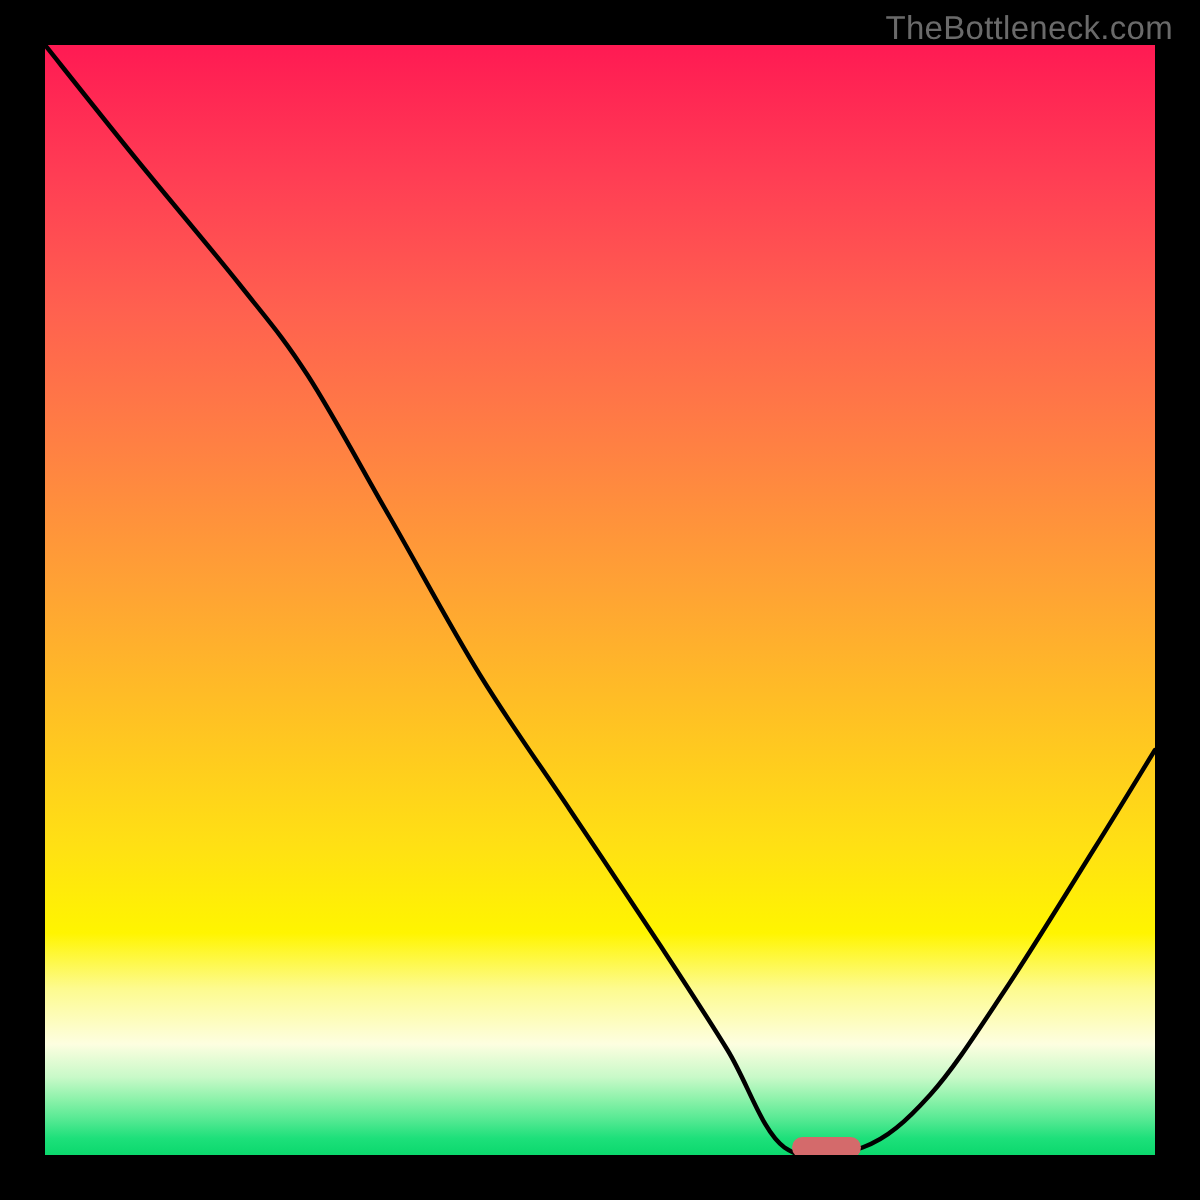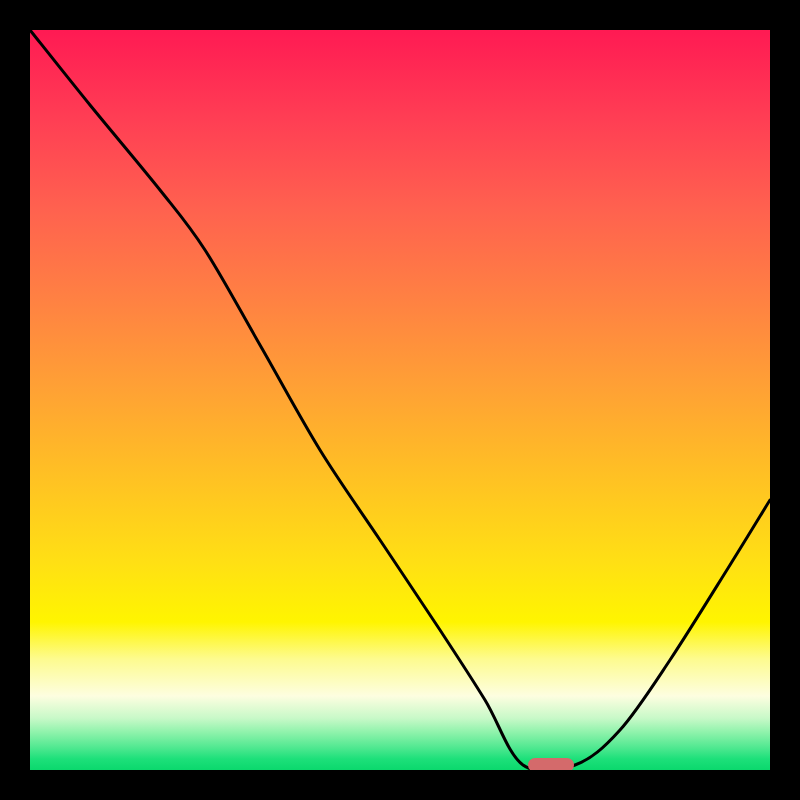--- a/index.html
+++ b/index.html
@@ -73,20 +73,21 @@
     height: 14px;
     background: #d46a6b;
     border-radius: 7px;
   }
 </style>
 </head>
 <body>
 
 <div class="frame">
 
+  <div class="watermark">TheBottleneck.com</div>
 
   <div class="plot-area">
     <div class="gradient-bg"></div>
 
     <svg class="curve-svg" width="740" height="740" viewBox="0 0 740 740">
       <path id="curve-path" d="M 0 0 C 10.0 12.5, 38.3 48.3, 60 75 C 81.7 101.7, 110.8 135.8, 130 160 C 149.2 184.2, 158.3 194.2, 175 220 C 191.7 245.8, 210.8 281.7, 230 315 C 249.2 348.3, 270.0 387.5, 290 420 C 310.0 452.5, 330.0 480.0, 350 510 C 370.0 540.0, 392.5 573.3, 410 600 C 427.5 626.7, 441.2 647.5, 455 670 C 468.8 692.5, 478.0 724.2, 493 735 C 508.0 745.8, 528.8 740.8, 545 735 C 561.2 729.2, 574.2 717.5, 590 700 C 605.8 682.5, 621.7 657.5, 640 630 C 658.3 602.5, 683.3 561.7, 700 535 C 716.7 508.3, 733.3 480.8, 740 470" fill="none" stroke="#000000" stroke-width="3" stroke-linecap="round" stroke-linejoin="round"></path>
     </svg>
 
     <div class="marker" id="marker" style="left: 498px; top: 728px; width: 46px; height: 14px; background: rgb(212, 106, 107);"></div>
   </div>

